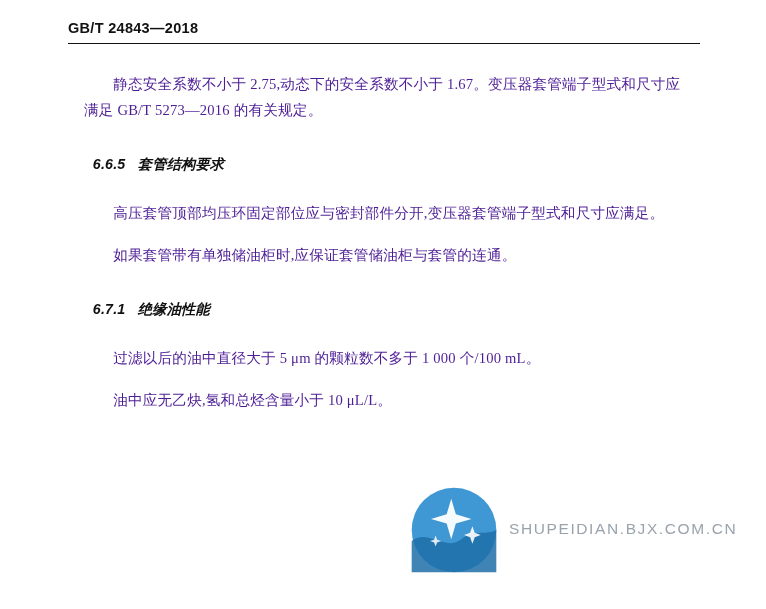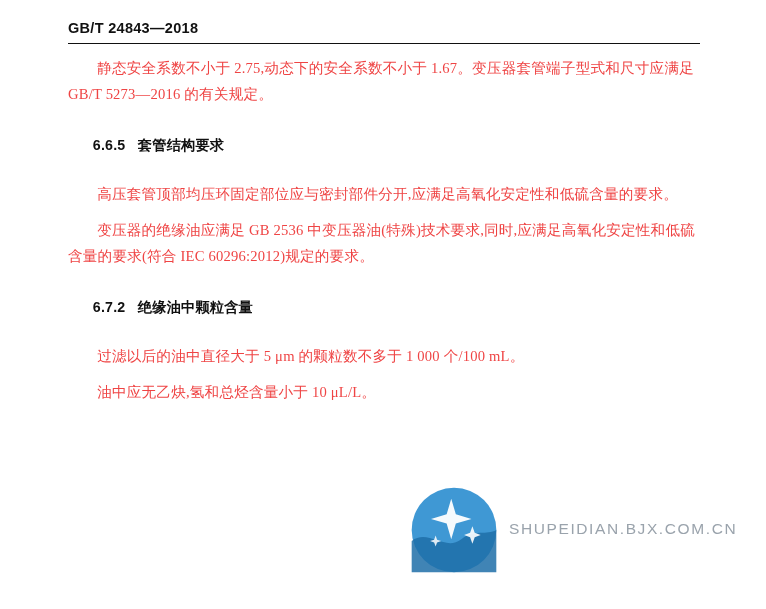--- a/index.html
+++ b/index.html
@@ -42,39 +42,39 @@
   .content {
     position: absolute;
     left: 68px;
     top: 55px;
     width: 640px;
   }
   .para {
     font-size: 14.6px;
     line-height: 26px;
     text-indent: 2em;
-    margin: 0;
+    margin: 16px;
     letter-spacing: 0.2px;
-    color: #ef4444;
+    color: #4c1d95;
   }
   .heading {
     font-family: "Liberation Sans", "DejaVu Sans", sans-serif;
     font-size: 14.2px;
     font-weight: bold;
     color: #111;
     letter-spacing: 0.2px;
     white-space: pre;
   }
   .h-num {
     display: inline-block;
   }
   .h-text {
     display: inline-block;
   }
-  .sp-before-13 { margin-top: 13px; }
+  .sp-before-13 { margin-top: 13px; font-style: italic; }
   .sp-before-10 { margin-top: 10px; }
 
   
   .watermark {
     position: absolute;
     left: 408px;
     top: 480px;
     width: 360px;
     height: 110px;
     pointer-events: none;
@@ -117,29 +117,29 @@
   <div class="rule"></div>
 
   <div class="content">
 
     <p class="para">静态安全系数不小于 2.75,动态下的安全系数不小于 1.67。变压器套管端子型式和尺寸应满足 GB/T 5273—2016 的有关规定。</p>
 
     <div class="heading sp-before-13">
       <span class="h-num">6.6.5</span><span>&nbsp;&nbsp;&nbsp;</span><span class="h-text">套管结构要求</span>
     </div>
 
-    <p class="para sp-before-10">高压套管顶部均压环固定部位应与密封部件分开,应满足高氧化安定性和低硫含量的要求。</p>
+    <p class="para sp-before-10">高压套管顶部均压环固定部位应与密封部件分开,变压器套管端子型式和尺寸应满足。</p>
+    <p class="para">如果套管带有单独储油柜时,应保证套管储油柜与套管的连通。</p>
 
 
+    <div class="heading sp-before-13">
+      <span class="h-num">6.7.1</span><span>&nbsp;&nbsp;&nbsp;</span><span class="h-text">绝缘油性能</span>
+    </div>
 
-    <p class="para sp-before-10">变压器的绝缘油应满足 GB 2536 中变压器油(特殊)技术要求,同时,应满足高氧化安定性和低硫含量的要求(符合 IEC 60296:2012)规定的要求。</p>
 
-    <div class="heading sp-before-13">
-      <span class="h-num">6.7.2</span><span>&nbsp;&nbsp;&nbsp;</span><span class="h-text">绝缘油中颗粒含量</span>
-    </div>
 
     <p class="para sp-before-10">过滤以后的油中直径大于 5 μm 的颗粒数不多于 1 000 个/100 mL。</p>
 
 
     <p class="para sp-before-10">油中应无乙炔,氢和总烃含量小于 10 μL/L。</p>
 
   </div>
 
   <div class="watermark">
     <svg class="wm-logo" viewBox="0 0 100 100">

